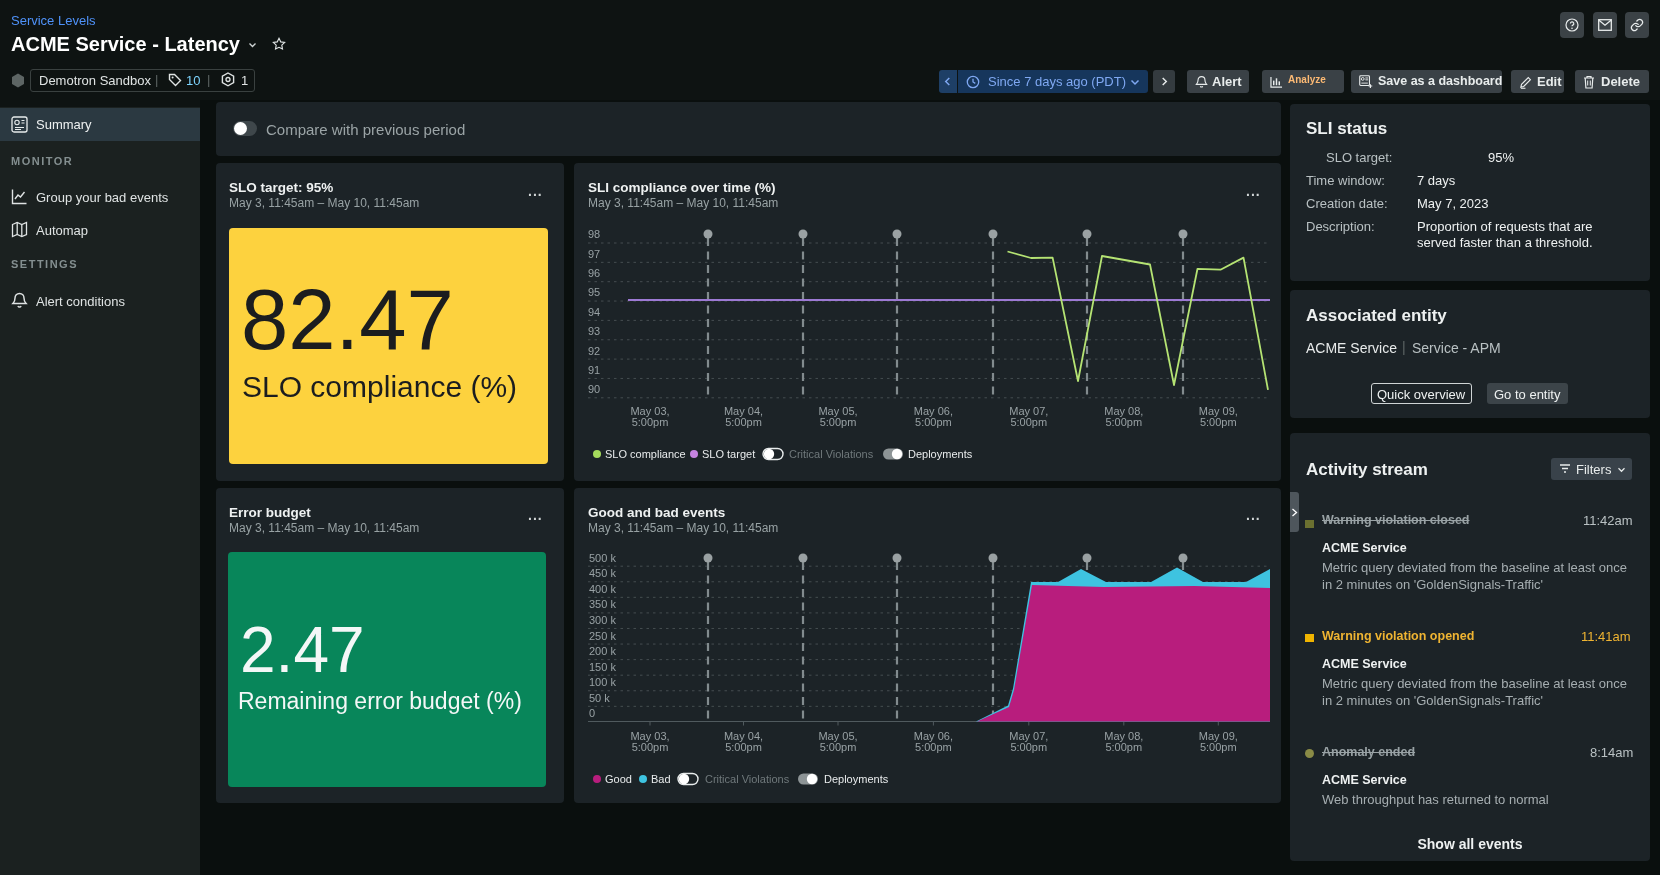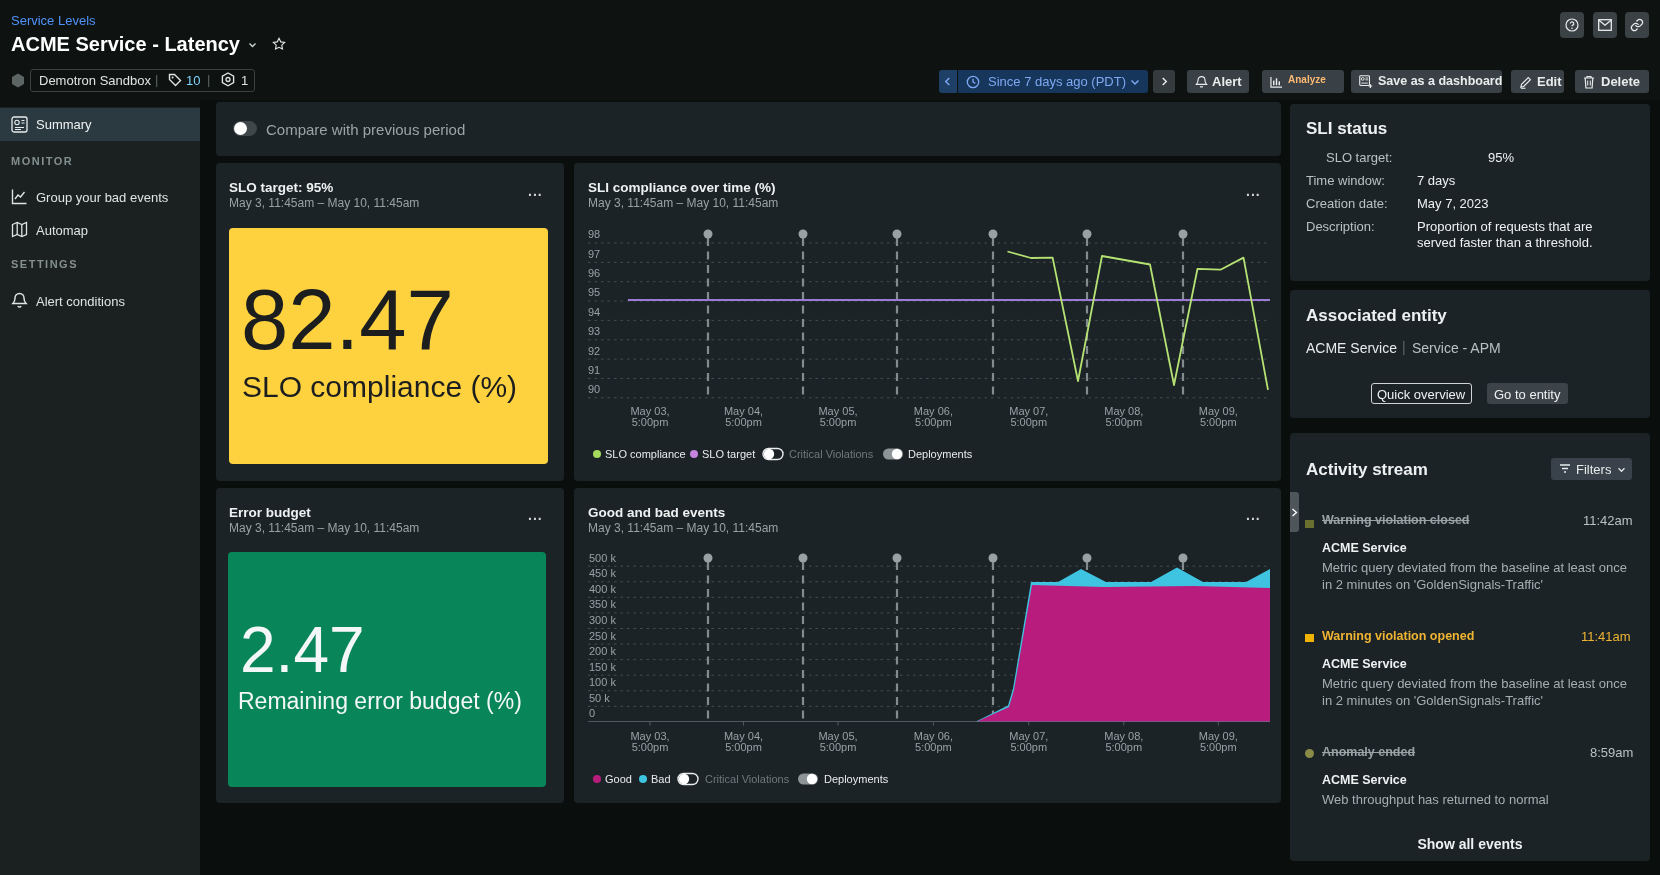--- a/index.html
+++ b/index.html
@@ -348,17 +348,17 @@
 <div class="abs" style="left:1322px; top:560px; font-size:13px; line-height:16.5px; color:#a6aeb1;">Metric query deviated from the baseline at least once<br>in 2 minutes on 'GoldenSignals-Traffic'</div>
 
 <div class="abs" style="left:1305px; top:634px; width:9px; height:8px; background:#f0b400;"></div>
 <div class="abs" style="left:1322px; top:629px; font-size:12.5px; font-weight:bold; color:#efb432;">Warning violation opened</div>
 <div class="abs" style="left:1581px; top:629px; font-size:13px; color:#efb432;">11:41am</div>
 <div class="abs" style="left:1322px; top:657px; font-size:12.5px; font-weight:bold; color:#eef1f1;">ACME Service</div>
 <div class="abs" style="left:1322px; top:676px; font-size:13px; line-height:16.5px; color:#a6aeb1;">Metric query deviated from the baseline at least once<br>in 2 minutes on 'GoldenSignals-Traffic'</div>
 
 <div class="abs" style="left:1305px; top:749px; width:9px; height:9px; background:#8a8b46; border-radius:50%;"></div>
 <div class="abs" style="left:1322px; top:745px; font-size:12.5px; font-weight:bold; color:#99a2a5; text-decoration:line-through;">Anomaly ended</div>
-<div class="abs" style="left:1590px; top:745px; font-size:13px; color:#b9c1c3;">8:59am</div>
+<div class="abs" style="left:1590px; top:745px; font-size:13px; color:#b9c1c3;">8:14am</div>
 <div class="abs" style="left:1322px; top:773px; font-size:12.5px; font-weight:bold; color:#eef1f1;">ACME Service</div>
 <div class="abs" style="left:1322px; top:792px; font-size:13px; color:#a6aeb1;">Web throughput has returned to normal</div>
 
 <div class="abs" style="left:1290px; top:836px; width:360px; text-align:center; font-size:14px; font-weight:bold; color:#eef1f1;">Show all events</div>
 
 </body></html>

